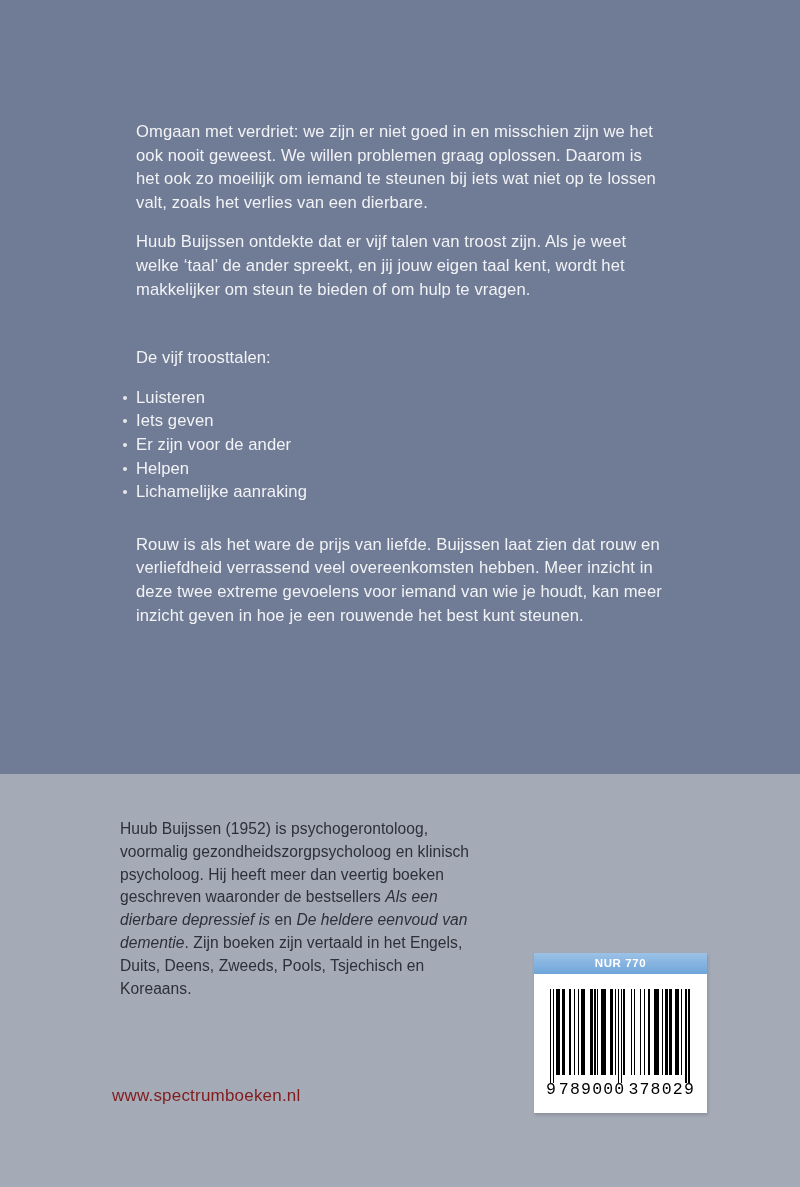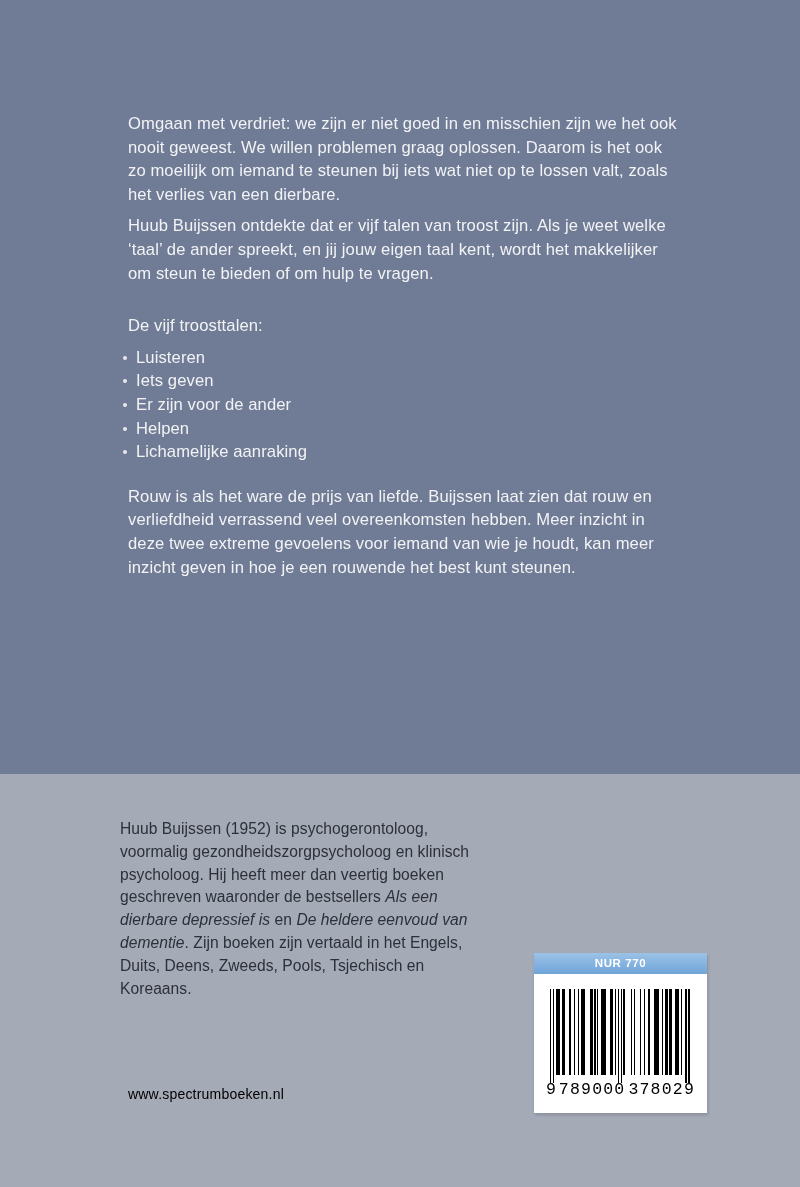--- a/index.html
+++ b/index.html
@@ -44,21 +44,21 @@
     position: absolute;
     left: 120px;
     top: 104px;
     width: 566px;
     color: #f2f3f6;
     font-size: 16.6px;
     line-height: 23.6px;
     letter-spacing: 0.1px;
   }
   .blurb p {
-    margin: 8px;
+    margin: 16px;
   }
   .para-gap {
     height: 13px;
   }
 
   .list-intro {
     margin: 0;
   }
   ul.troost {
     list-style: none;
@@ -114,24 +114,24 @@
     line-height: 22.8px;
     letter-spacing: 0.05px;
   }
   .bio em {
     font-style: italic;
   }
 
   
   .website {
     position: absolute;
-    left: 128px;
+    left: 112px;
     top: 1086px;
-    color: #000000;
-    font-size: 14px;
+    color: #7f1d1d;
+    font-size: 17px;
     letter-spacing: 0.2px;
   }
 
   
   .barcode-wrap {
     position: absolute;
     left: 534px;
     top: 953px;
     width: 173px;
     height: 160px;

